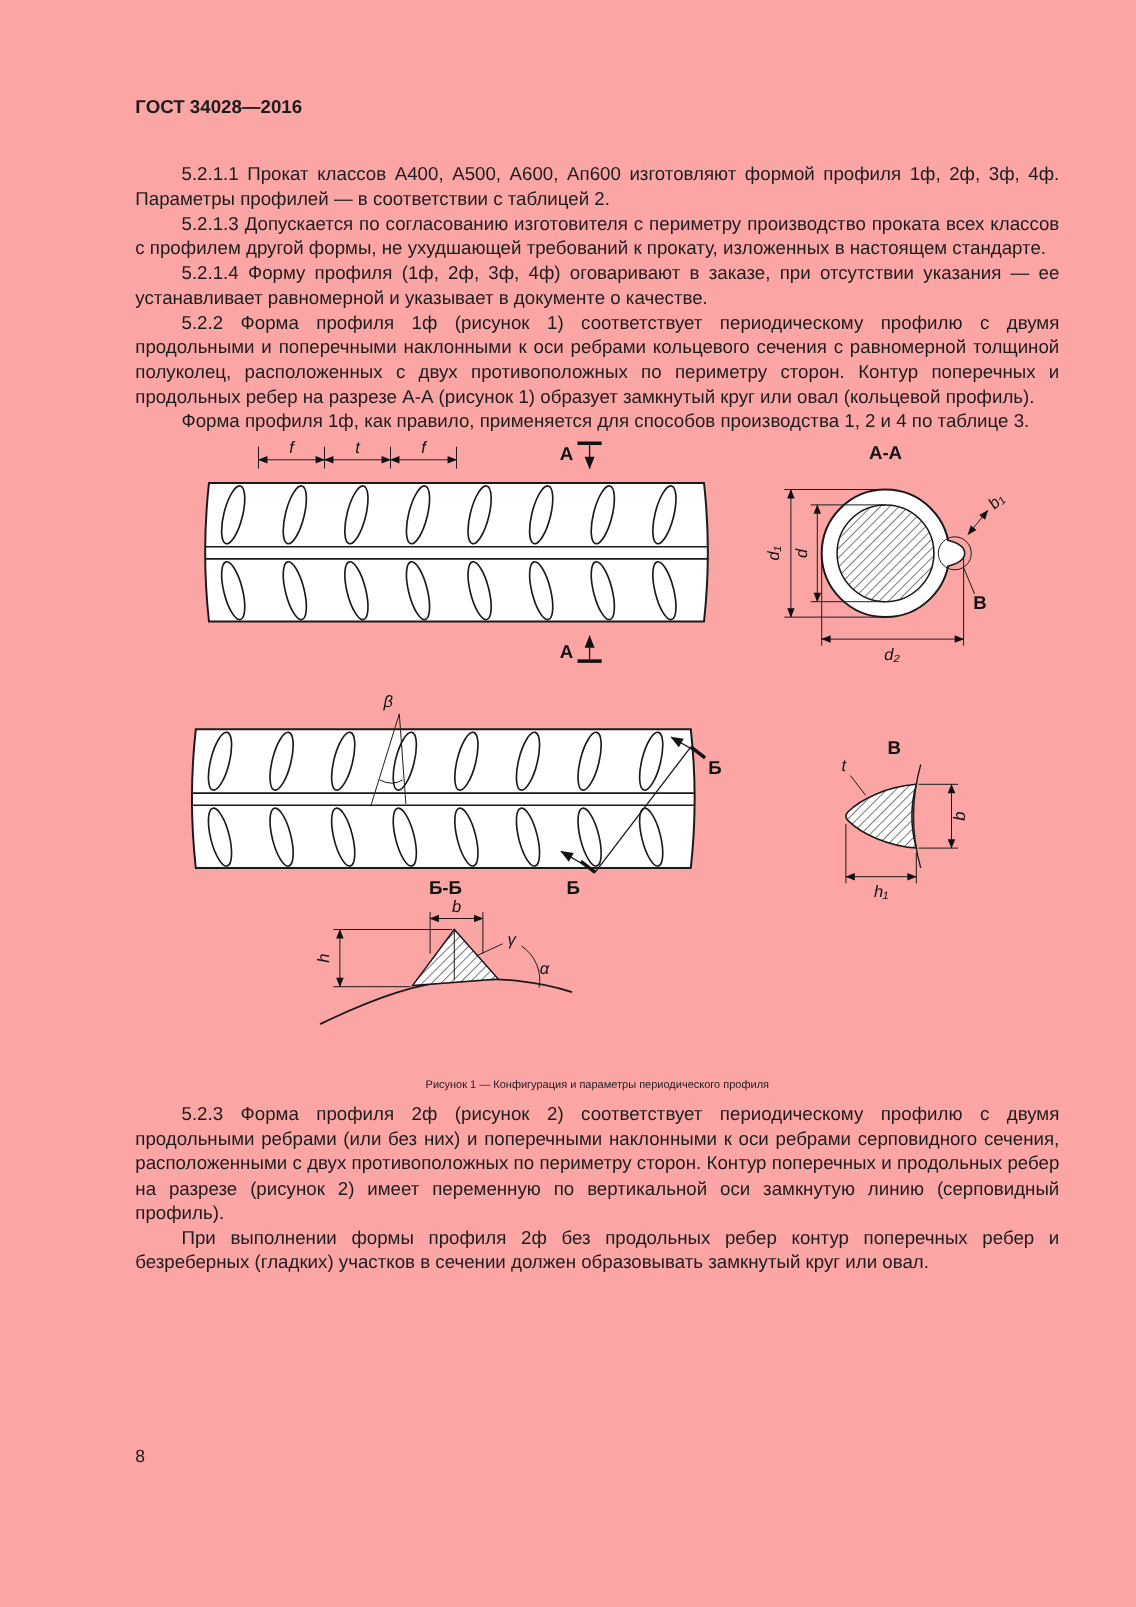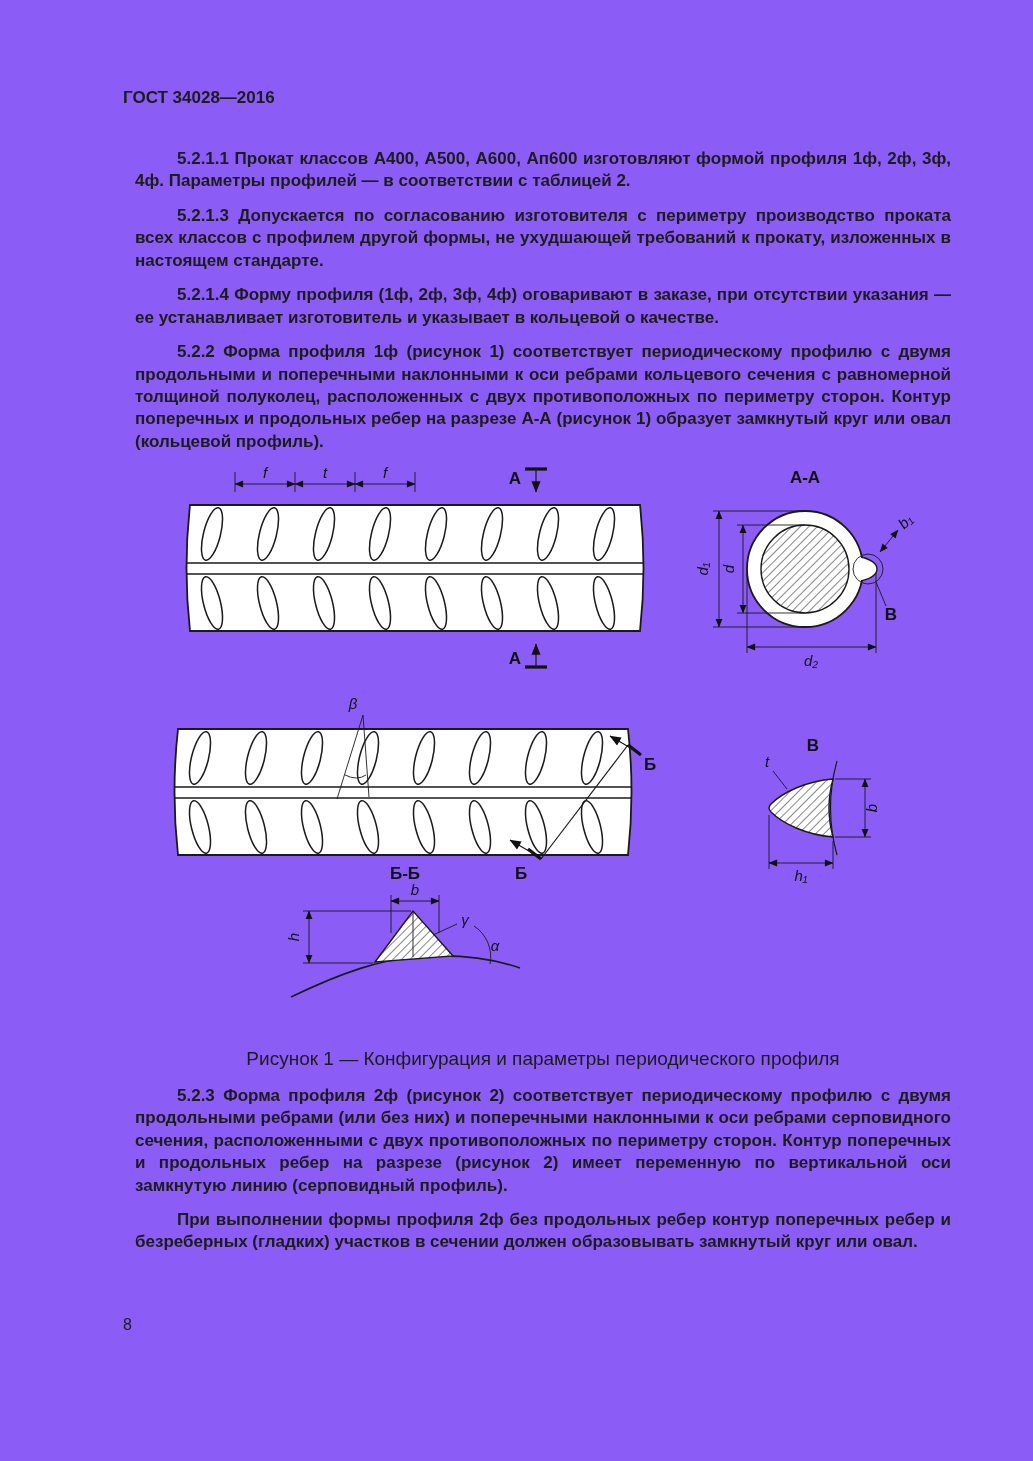--- a/index.html
+++ b/index.html
@@ -1,38 +1,37 @@
 <!DOCTYPE html>
 <html><head>
 <meta charset="utf-8">
 <style>
   html,body { margin:0; padding:0; background:#ffffff; }
   .page {
     position:relative;
     width:1033px; height:1461px;
-    background:#8b5cf6;
+    background:#fca5a5;
     color:#1c1c1c;
     font-family:"Liberation Sans","DejaVu Sans",sans-serif;
     box-sizing:border-box;
     padding:88px 70px 0 123px;
     overflow:hidden;
   }
   .doc-header {
     font-size:17px; font-weight:bold;
     margin:0 0 40px 0;
   }
   p.para {
     font-size:17px; line-height:1.32;
     text-align:justify; text-indent:42px;
-    margin:12px;
-    font-weight:bold;
+    margin:0;
   }
   figure.fig { margin:4px 0 8px 0; }
   figcaption {
-    text-align:center; font-size:19px; line-height:1.45; margin-top:4px;
+    text-align:center; font-size:10px; line-height:1.45; margin-top:4px;
   }
   .page-number {
     position:absolute; left:123px; top:1316px; font-size:16px;
   }
   
   svg .ln   { stroke:#1a1a1a; stroke-width:1.6; fill:none; }
   svg .md   { stroke:#1a1a1a; stroke-width:1.2; fill:none; }
   svg .thin { stroke:#1a1a1a; stroke-width:0.9; fill:none; }
   svg .thick{ stroke:#111;   stroke-width:3.2; fill:none; }
   svg text  { fill:#111; font-family:"Liberation Sans","DejaVu Sans",sans-serif; }
@@ -43,22 +42,23 @@
 </head>
 <body>
 
 <div class="page">
 
   <div class="doc-header">ГОСТ 34028—2016</div>
 
   <main>
     <p class="para">5.2.1.1 Прокат классов А400, А500, А600, Ап600 изготовляют формой профиля 1ф, 2ф, 3ф, 4ф. Параметры профилей — в соответствии с таблицей 2.</p>
     <p class="para">5.2.1.3 Допускается по согласованию изготовителя с периметру производство проката всех классов с профилем другой формы, не ухудшающей требований к прокату, изложенных в настоящем стандарте.</p>
-    <p class="para">5.2.1.4 Форму профиля (1ф, 2ф, 3ф, 4ф) оговаривают в заказе, при отсутствии указания — ее устанавливает изготовитель и указывает в кольцевой о качестве.</p>
+    <p class="para">5.2.1.4 Форму профиля (1ф, 2ф, 3ф, 4ф) оговаривают в заказе, при отсутствии указания — ее устанавливает равномерной и указывает в документе о качестве.</p>
     <p class="para">5.2.2 Форма профиля 1ф (рисунок 1) соответствует периодическому профилю с двумя продольными и поперечными наклонными к оси ребрами кольцевого сечения с равномерной толщиной полуколец, расположенных с двух противоположных по периметру сторон. Контур поперечных и продольных ребер на разрезе А-А (рисунок 1) образует замкнутый круг или овал (кольцевой профиль).</p>
+    <p class="para">Форма профиля 1ф, как правило, применяется для способов производства 1, 2 и 4 по таблице 3.</p>
 
     <figure class="fig">
       <svg width="840" height="572" viewBox="0 0 840 572">
         <defs>
           <pattern id="hatch" width="6" height="6" patternUnits="userSpaceOnUse" patternTransform="rotate(45)">
             <rect width="6" height="6" fill="#ffffff"></rect>
             <line x1="0" y1="0" x2="0" y2="6" stroke="#222" stroke-width="1.1"></line>
           </pattern>
           <marker id="arr" viewBox="0 0 10 10" refX="9.5" refY="5" markerWidth="10" markerHeight="10" orient="auto-start-reverse">
             <path d="M0.5,1.2 L10,5 L0.5,8.8 Z" fill="#111"></path>

